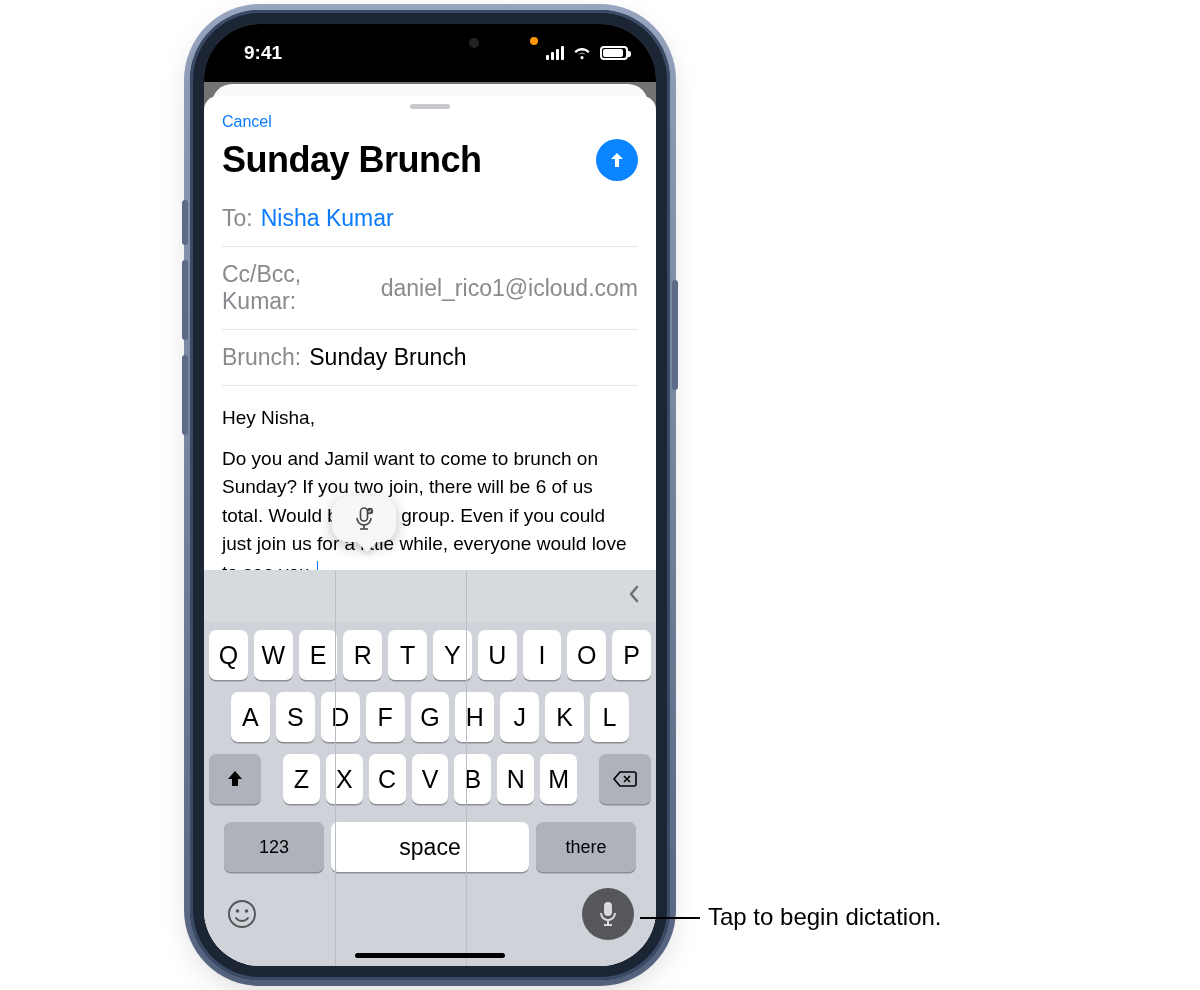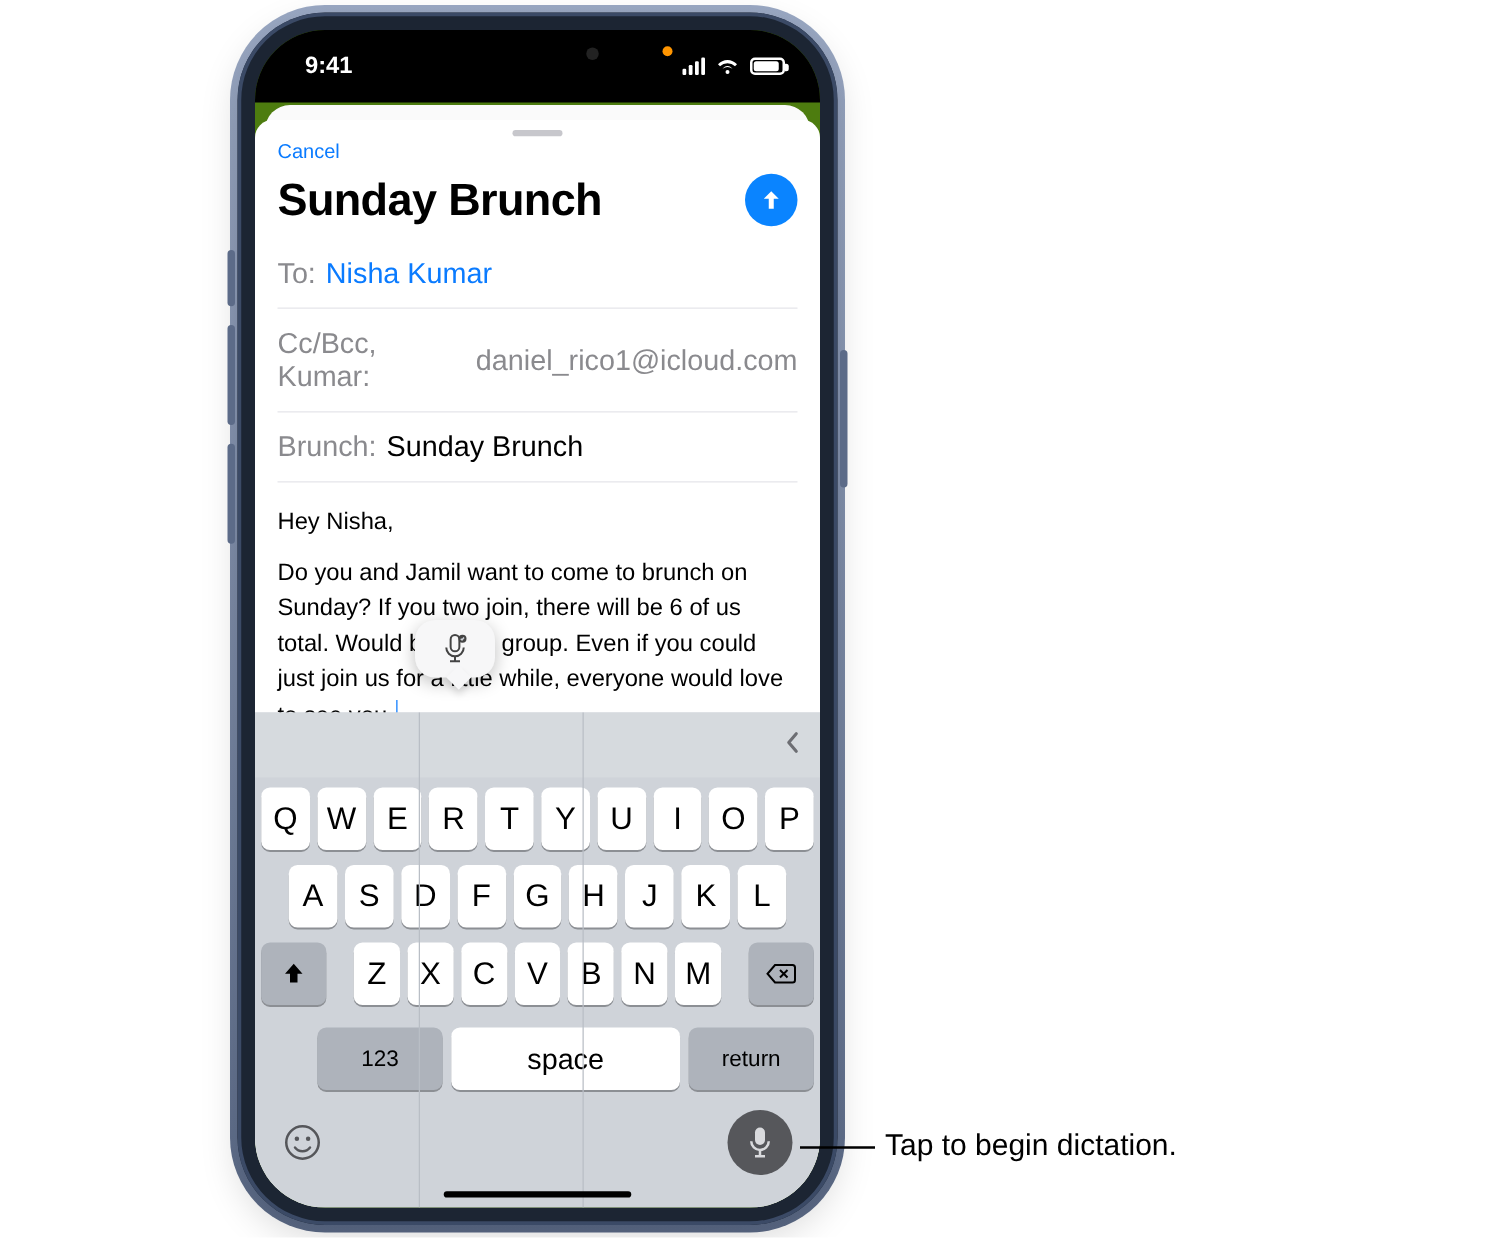--- a/index.html
+++ b/index.html
@@ -26,21 +26,21 @@
   .side-btn { position: absolute; background: #5c6b88; border-radius: 3px; }
   .side-btn.b1 { left: -8px; top: 190px; width: 6px; height: 45px; }
   .side-btn.b2 { left: -8px; top: 250px; width: 6px; height: 80px; }
   .side-btn.b3 { left: -8px; top: 345px; width: 6px; height: 80px; }
   .side-btn.b4 { right: -8px; top: 270px; width: 6px; height: 110px; }
 
   .screen {
     position: absolute;
     left: 14px; top: 14px; right: 14px; bottom: 14px;
     border-radius: 56px;
-    background: #4d7c0f;
+    background: #737373;
     overflow: hidden;
   }
 
   
   .statusbar {
     position: relative;
     height: 58px;
     background: #000;
     color: #fff;
     display: flex;
@@ -165,21 +165,21 @@
     font-size:25px; font-weight:400; color:#000;
     flex: 1 1 0;
     max-width: 40px;
   }
   .kb-row.row2 { padding: 0 22px; }
   .key.mod { background:#aeb3bb; max-width:52px; flex:0 0 52px; }
   .key.mod svg { display:block; }
   .kb-row.row3 { gap:6px; }
   .kb-row.row3 .spacer { flex:0 0 10px; }
 
-  .kb-bottom { display:flex; gap:7px; padding:0 5px;margin-left:45px; }
+  .kb-bottom { display:flex; gap:7px; padding:0 20px; }
   .bkey {
     background:#aeb3bb; border-radius:7px;
     box-shadow:0 1.5px 0 #8c8f94;
     height:50px; display:flex; align-items:center; justify-content:center;
     font-size:18px; color:#000;
   }
   .bkey.nums { flex:0 0 100px; }
   .bkey.space { flex:1 1 auto; background:#fff; font-size:23px; }
   .bkey.return { flex:0 0 100px; }
 
@@ -336,21 +336,21 @@
                     <path d="M8 3h14a2 2 0 0 1 2 2v10a2 2 0 0 1-2 2H8l-6-7 6-7z" fill="none" stroke="#000" stroke-width="1.6"></path>
                     <path d="M12 7l6 6M18 7l-6 6" stroke="#000" stroke-width="1.6"></path>
                   </svg>
               </div>
             </div>
           </div>
 
           <div class="kb-bottom">
             <div class="bkey nums">123</div>
             <div class="bkey space">space</div>
-            <div class="bkey return">return</div>
+            <div class="bkey return">there</div>
           </div>
 
           <div class="kb-foot">
             <div class="emoji-btn">
               <svg width="32" height="32" viewBox="0 0 32 32">
                   <circle cx="16" cy="16" r="13" fill="none" stroke="#55565a" stroke-width="2"></circle>
                   <circle cx="11.5" cy="13" r="1.8" fill="#55565a"></circle>
                   <circle cx="20.5" cy="13" r="1.8" fill="#55565a"></circle>
                   <path d="M10 20c1.5 2 3.5 3 6 3s4.5-1 6-3" fill="none" stroke="#55565a" stroke-width="2" stroke-linecap="round"></path>
                 </svg>

